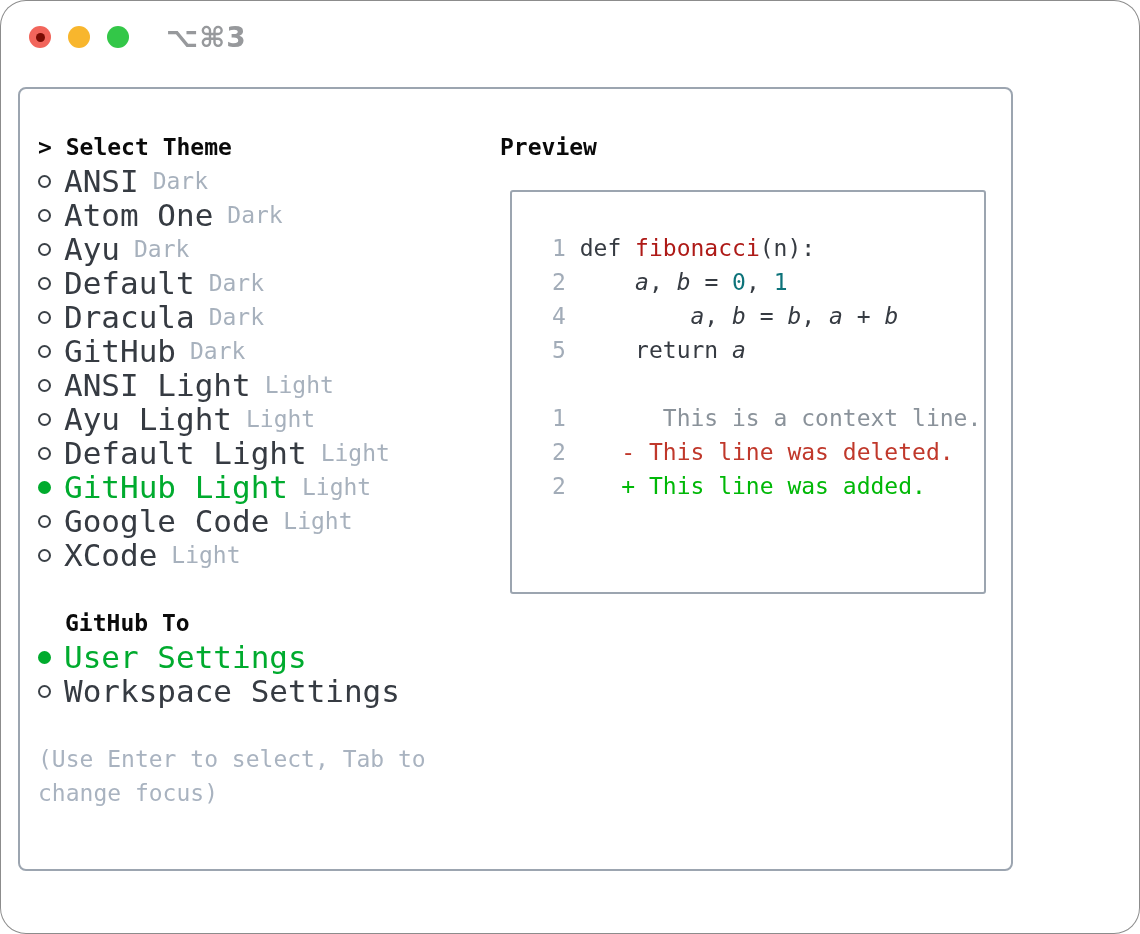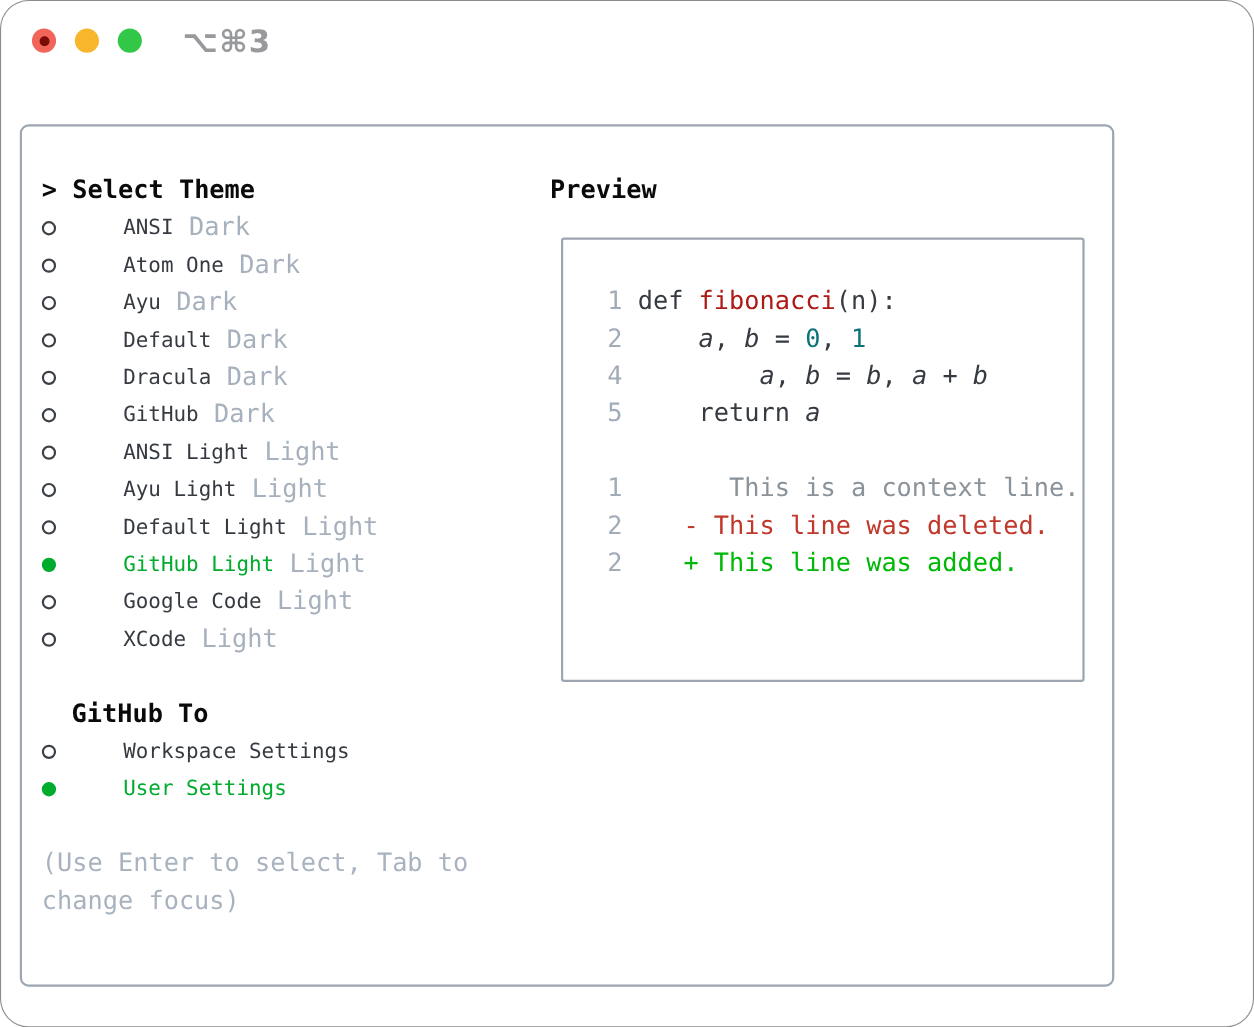--- a/index.html
+++ b/index.html
@@ -31,42 +31,42 @@
   .tl.yellow { left: 68px;  background: var(--tl-yellow); }
   .tl.green  { left: 107px; background: var(--tl-green); }
   .tl-dot { width: 9px; height: 9px; border-radius: 50%; background: var(--tl-red-dot); }
   .shortcut {
     position: absolute; left: 166px; top: 21px;
     font-family: "DejaVu Sans", "Liberation Sans", sans-serif;
     font-size: 28px; font-weight: 700; color: #97999c; letter-spacing: 1px;
   }
   
   .content-box {
-    position: absolute; left: 18px; top: 113px;
+    position: absolute; left: 18px; top: 87px;
     width: 995px; height: 784px;
     border: 2px solid var(--border);
     border-radius: 8px;
     box-sizing: border-box;
     display: flex;
     padding: 41px 0 0 18px;
     background: #ffffff;
   }
   .left-col  { width: 452px; flex: none; }
   .right-col { flex: 1; }
   .row { height: 34px; line-height: 34px; font-size: 23px; white-space: pre; color: var(--fg); }
   .title-row { font-weight: 700; color: #0a0a0a; }
   
   .item { display: flex; align-items: center; height: 34px; cursor: default; }
   .bullet {
     width: 13px; height: 13px; border-radius: 50%;
     border: 2px solid #3b4147; box-sizing: border-box;
     margin-right: 13px; flex: none;
   }
   .item.selected .bullet { background: var(--green-sel); border-color: var(--green-sel); }
-  .tname   { font-size: 19px; white-space: pre; color: var(--fg); margin-left: 48px; }
+  .tname   { font-size: 31px; white-space: pre; color: var(--fg); }
   .item.selected .tname { color: var(--green-sel); }
   .tvariant { font-size: 23px; white-space: pre; color: var(--muted); padding-left: 14px; }
   .blank { height: 34px; }
   .apply-title { padding-left: 27px; font-weight: 700; color: #0a0a0a; }
   .hint {
     width: 410px; font-size: 23px; line-height: 34px;
     color: var(--hint); white-space: normal; word-break: normal;
   }
   
   .preview-title { margin-left: 10px; }
@@ -163,27 +163,27 @@
           </div>
           <div class="item">
             <span class="bullet"></span>
             <span class="tname">XCode</span>
             <span class="tvariant">Light</span>
           </div>
         </div>
       <div class="blank"></div>
       <div class="row apply-title">GitHub To</div>
       <div id="apply-items">
+          <div class="item selected">
+            <span class="bullet"></span>
+            <span class="tname">User Settings</span>
+          </div>
           <div class="item">
             <span class="bullet"></span>
             <span class="tname">Workspace Settings</span>
-          </div>
-          <div class="item selected">
-            <span class="bullet"></span>
-            <span class="tname">User Settings</span>
           </div>
         </div>
       <div class="blank"></div>
       <div class="hint">(Use Enter to select, Tab to change focus)</div>
     </div>
 
     <div class="right-col">
       <div class="row title-row preview-title">Preview</div>
       <div class="preview-box" id="preview-box">
           <div class="pline"><span class="tk-num">1</span><span class="tk-fg"> def </span><span class="tk-red">fibonacci</span><span class="tk-fg">(n):</span></div>

